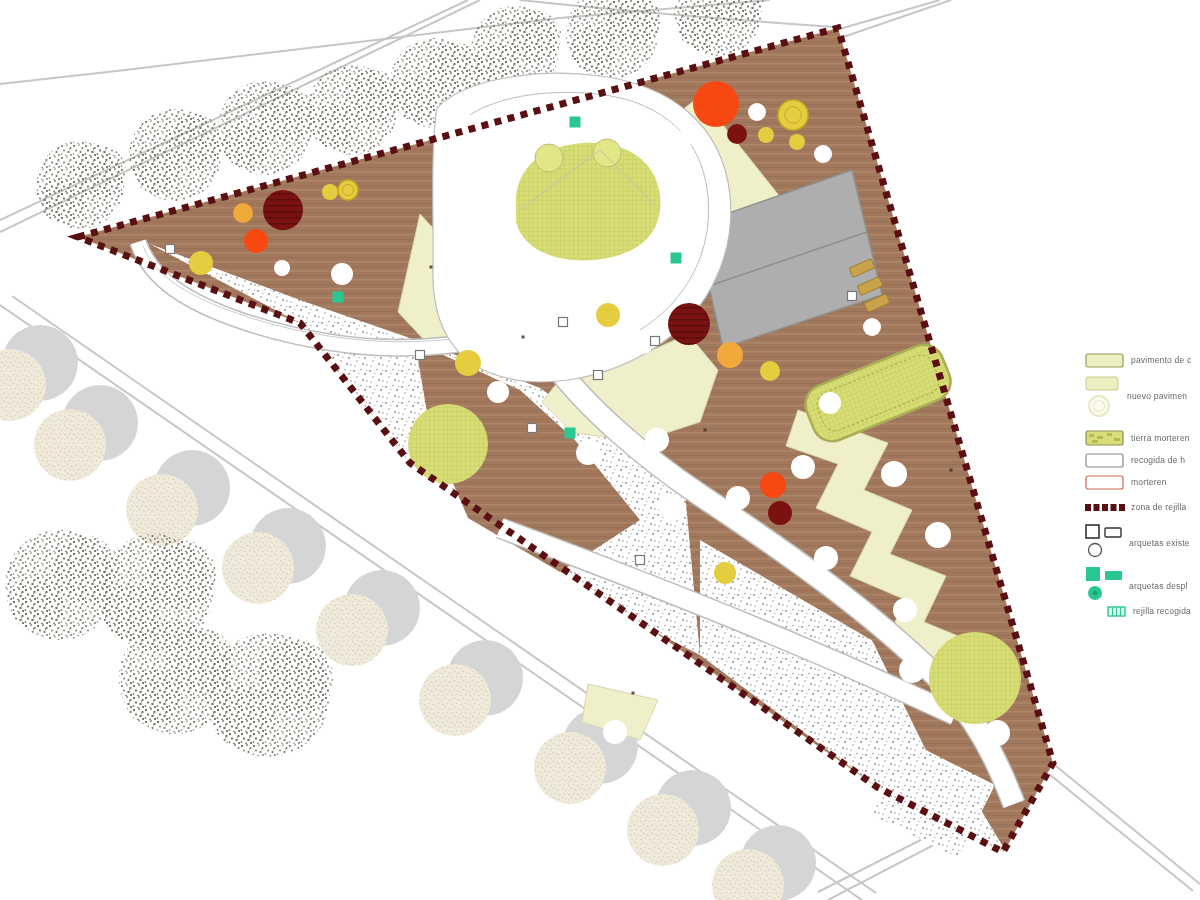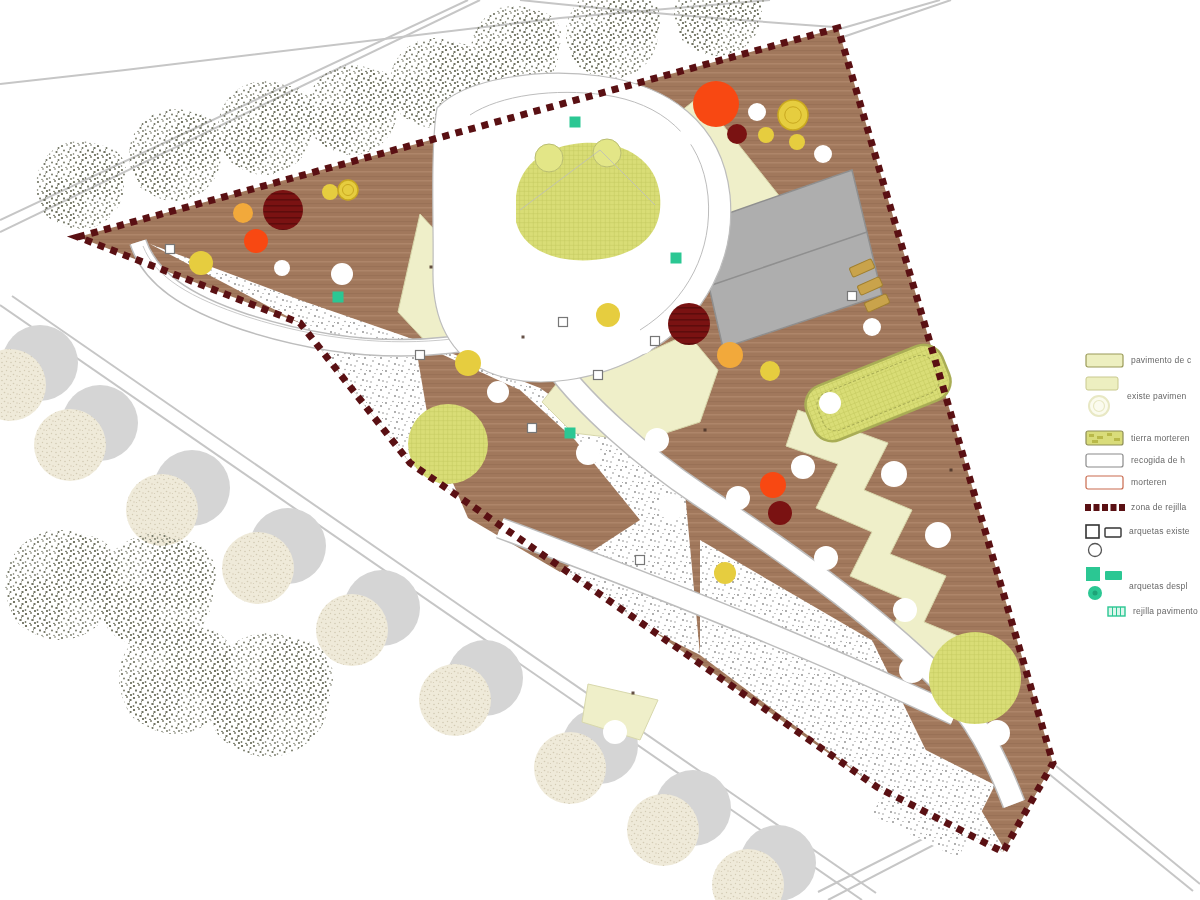--- a/index.html
+++ b/index.html
@@ -300,21 +300,21 @@
   <div class="lrow" style="top:22px;align-items:center;height:44px;">
     <div class="lcol">
       <svg width="36" height="16">
         <rect x="1" y="1" width="32" height="13" rx="2" fill="#EDEFC0" stroke="#c9c98e" stroke-width="1"></rect>
       </svg>
       <svg width="36" height="24">
         <circle cx="14" cy="12" r="10" fill="#FBFBEE" stroke="#E8E8C4" stroke-width="2"></circle>
         <circle cx="14" cy="12" r="5.5" fill="none" stroke="#E8E8C4" stroke-width="1.2"></circle>
       </svg>
     </div>
-    <span class="lbl">existe pavimen</span>
+    <span class="lbl">nuevo pavimen</span>
   </div>
 
   <div class="lrow" style="top:77px;">
     <svg width="40" height="17">
       <rect x="1" y="1" width="37" height="14" rx="2" fill="#D9DC7A" stroke="#8e8e55" stroke-width="1.2"></rect>
       <g fill="#b9b949">
             <rect x="4" y="4" width="5" height="3"></rect>
             <rect x="12" y="6" width="6" height="3"></rect>
       <rect x="22" y="3" width="5" height="3"></rect>
             <rect x="29" y="8" width="6" height="3"></rect>
@@ -354,21 +354,21 @@
   <div class="lrow" style="top:171px;align-items:flex-start;height:38px;">
     <div class="lcol">
       <svg width="38" height="16">
         <rect x="1" y="1" width="13" height="13" fill="#ffffff" stroke="#333333" stroke-width="1.6"></rect>
         <rect x="20" y="4" width="16" height="9" rx="1" fill="#ffffff" stroke="#333333" stroke-width="1.4"></rect>
       </svg>
       <svg width="38" height="17">
         <circle cx="10" cy="8" r="6.5" fill="#ffffff" stroke="#555555" stroke-width="1.3"></circle>
       </svg>
     </div>
-    <span class="lbl" style="margin-top:3px">arquetas existe</span>
+    <span class="lbl" style="margin-top:15px">arquetas existe</span>
   </div>
 
   <div class="lrow" style="top:213px;align-items:flex-start;height:38px;">
     <div class="lcol">
       <svg width="38" height="17">
         <rect x="1" y="1" width="14" height="14" fill="#2BC793"></rect>
         <rect x="20" y="5" width="17" height="9" rx="1" fill="#2BC793"></rect>
       </svg>
       <svg width="38" height="17">
         <circle cx="10" cy="8" r="7" fill="#2BC793"></circle>
@@ -376,17 +376,17 @@
       </svg>
     </div>
     <span class="lbl" style="margin-top:16px">arquetas despl</span>
   </div>
 
   <div class="lrow" style="top:253px;left:22px;">
     <svg width="20" height="12">
       <rect x="1" y="1" width="17" height="9" fill="#DCF6EC" stroke="#2BC793" stroke-width="1.4"></rect>
       <path d="M5.5 1 V10 M9.5 1 V10 M13.5 1 V10" stroke="#2BC793" stroke-width="1"></path>
     </svg>
-    <span class="lbl">rejilla pavimento</span>
+    <span class="lbl">rejilla recogida</span>
   </div>
 </div>
 
 </div>
 
 </body></html>

